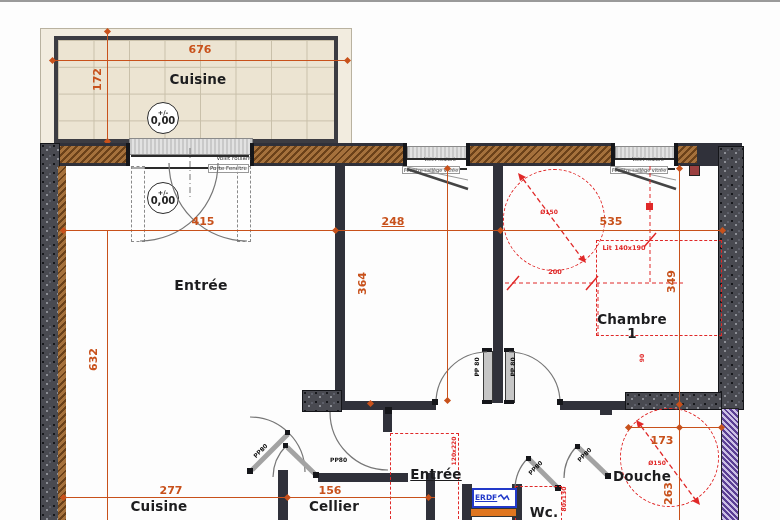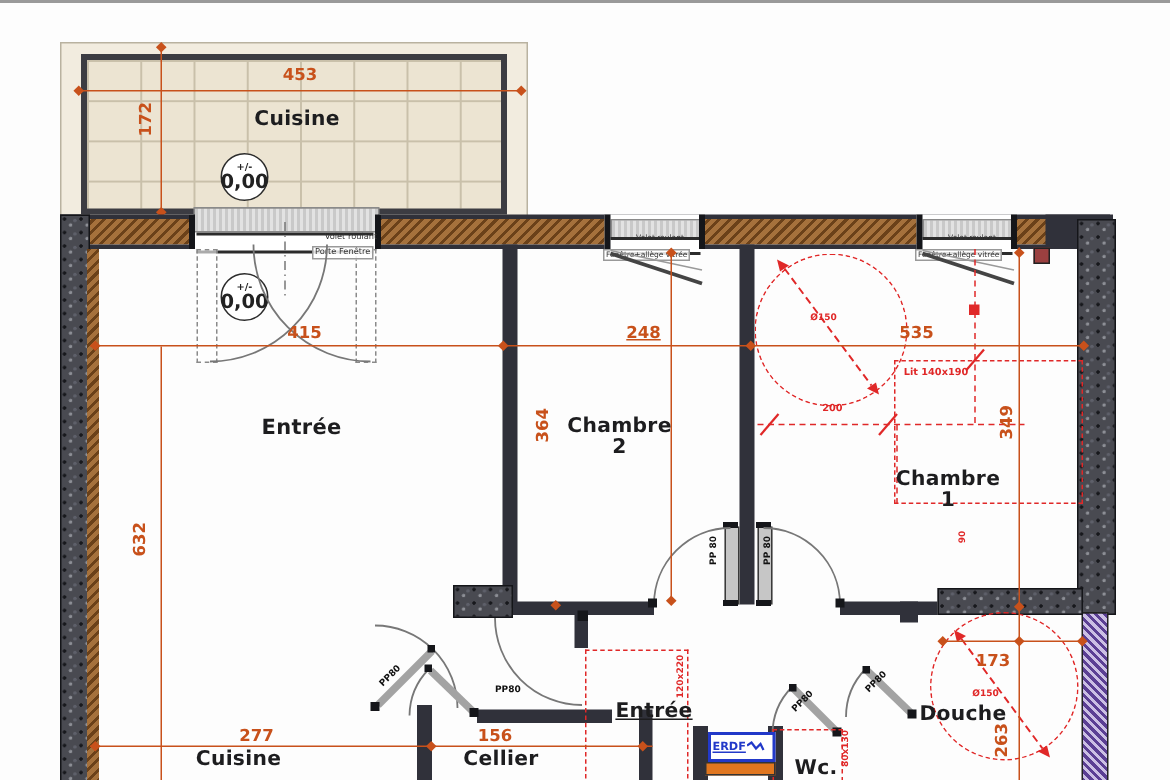--- a/index.html
+++ b/index.html
@@ -32,41 +32,41 @@
   .vrot{transform:rotate(-90deg);transform-origin:center center;}
   .room{position:absolute;font-weight:bold;font-size:13.5px;color:var(--ink);text-align:center;line-height:1;letter-spacing:.2px;}
   .tinylbl{position:absolute;font-size:5.5px;color:#333;text-align:center;line-height:1.2;white-space:nowrap;}
   .boxed{border:1px solid #999;background:rgba(255,255,255,.85);padding:0 1px;}
   .redlbl{position:absolute;color:var(--red);font-weight:bold;text-align:center;line-height:1;}
   .dashred{position:absolute;border:1.3px dashed var(--red);}
   .pp{position:absolute;font-size:6px;font-weight:bold;color:#111;line-height:1;white-space:nowrap;}
   .level{position:absolute;width:30px;height:30px;border:1.5px solid #2c2c2c;border-radius:50%;background:#fff;
          display:flex;flex-direction:column;align-items:center;justify-content:center;line-height:1;}
   .level .s{font-size:6.5px;font-weight:bold;color:#222;}
-  .level .v{font-size:13px;font-weight:bold;color:#222;}
+  .level .v{font-size:10px;font-weight:bold;color:#222;}
 </style>
 </head>
 <body>
 
 <div id="canvas">
 
   <div class="abs" style="left:0;top:7;width:780px;height:2px;background:#9a9a9a;"></div>
 
   <div class="frame" style="left:40px;top:28px;width:310px;height:120px;"></div>
   <div class="tiles" style="left:54px;top:36px;width:276px;height:99px;"></div>
   <div class="room" style="left:168px;top:73px;width:60px;">Cuisine</div>
   <div class="level" style="left:147px;top:102px;">
     <span class="s">+/-</span>
     <span class="v">0,00</span>
   </div>
 
   <div class="dline" style="left:52px;top:60px;width:295px;height:1px;"></div>
   <div class="mk" style="left:50px;top:58px;"></div>
   <div class="mk" style="left:345px;top:58px;"></div>
-  <div class="dimlbl" style="left:184px;top:44px;width:32px;">453</div>
+  <div class="dimlbl" style="left:184px;top:44px;width:32px;">676</div>
   <div class="dline" style="left:107px;top:31px;width:1px;height:111px;"></div>
   <div class="mk" style="left:105px;top:29px;"></div>
   <div class="mk" style="left:105px;top:139px;"></div>
   <div class="dimlbl vrot" style="left:80px;top:74px;width:34px;">172</div>
 
   <div class="wall" style="left:40px;top:143px;width:700px;height:3px;"></div>
   <div class="brownhatch" style="left:40px;top:146px;width:700px;height:17px;"></div>
   <div class="wall" style="left:40px;top:163px;width:700px;height:3px;"></div>
   <div class="wall" style="left:697px;top:143px;width:45px;height:23px;"></div>
   <div class="speckle" style="left:40px;top:143px;width:18px;height:377px;"></div>
@@ -202,21 +202,21 @@
   <div class="redlbl vrot" style="left:634px;top:355px;width:16px;font-size:6px;">90</div>
   <div class="redlbl vrot" style="left:436px;top:448px;width:36px;font-size:6px;">120x220</div>
   <div class="redlbl vrot" style="left:547px;top:496px;width:34px;font-size:6px;">80x130</div>
 
   <div class="dline" style="left:60px;top:230px;width:662px;height:1px;"></div>
   <div class="mk" style="left:61px;top:228px;"></div>
   <div class="mk" style="left:333px;top:228px;"></div>
   <div class="mk" style="left:498px;top:228px;"></div>
   <div class="mk" style="left:720px;top:228px;"></div>
   <div class="dimlbl" style="left:185px;top:216px;width:36px;">415</div>
-  <div class="dimlbl" style="left:411px;top:216px;width:36px;text-decoration:underline;">248</div>
+  <div class="dimlbl" style="left:375px;top:216px;width:36px;text-decoration:underline;">248</div>
   <div class="dimlbl" style="left:593px;top:216px;width:36px;">535</div>
 
   <div class="dline" style="left:107px;top:231px;width:1px;height:289px;"></div>
   <div class="dimlbl vrot" style="left:76px;top:354px;width:34px;">632</div>
 
   <div class="dline" style="left:447px;top:166px;width:1px;height:235px;"></div>
   <div class="mk" style="left:445px;top:166px;"></div>
   <div class="mk" style="left:445px;top:398px;"></div>
   <div class="mk" style="left:368px;top:401px;"></div>
   <div class="dimlbl vrot" style="left:345px;top:278px;width:34px;">364</div>
@@ -234,21 +234,20 @@
   <div class="dimlbl" style="left:645px;top:435px;width:34px;">173</div>
 
   <div class="dline" style="left:60px;top:497px;width:375px;height:1px;"></div>
   <div class="mk" style="left:61px;top:495px;"></div>
   <div class="mk" style="left:285px;top:495px;"></div>
   <div class="mk" style="left:426px;top:495px;"></div>
   <div class="dimlbl" style="left:155px;top:485px;width:32px;">277</div>
   <div class="dimlbl" style="left:314px;top:485px;width:32px;">156</div>
 
   <div class="room" style="left:168px;top:278px;width:66px;font-size:14px;">Entrée</div>
-  <div class="room" style="left:375px;top:278px;width:76px;">Chambre 2</div>
   <div class="room" style="left:596px;top:277px;width:72px;margin-top:36px;">Chambre 1</div>
   <div class="room" style="left:403px;top:468px;width:66px;text-decoration:underline;">Entrée</div>
   <div class="room" style="left:128px;top:500px;width:62px;">Cuisine</div>
   <div class="room" style="left:303px;top:500px;width:62px;">Cellier</div>
   <div class="room" style="left:528px;top:506px;width:32px;">Wc.</div>
   <div class="room" style="left:610px;top:470px;width:64px;">Douche</div>
 
   <div class="pp" style="left:252px;top:448px;transform:rotate(-45deg);">PP80</div>
   <div class="pp" style="left:330px;top:457px;">PP80</div>
   <div class="pp" style="left:527px;top:465px;transform:rotate(-45deg);">PP80</div>

